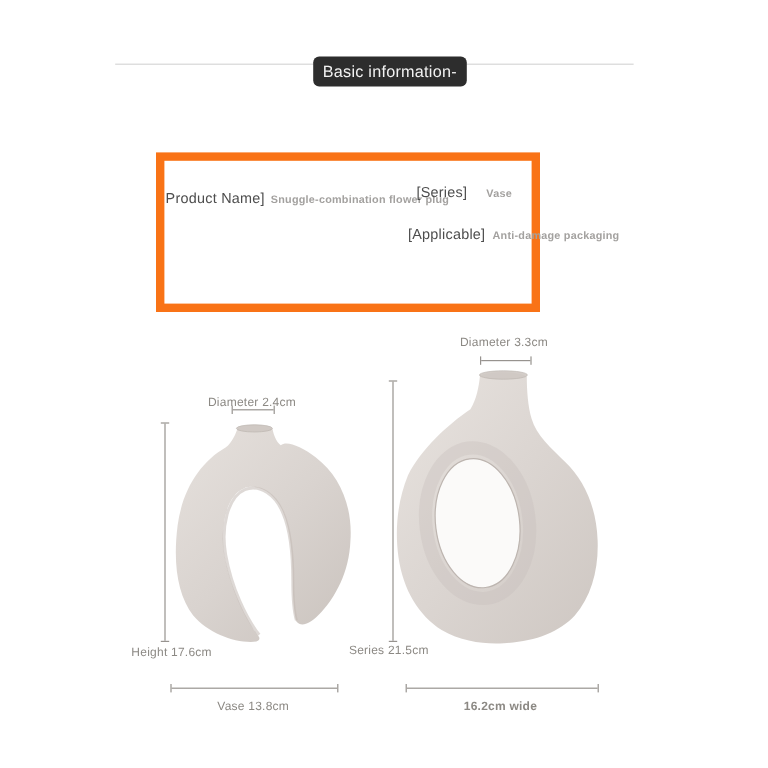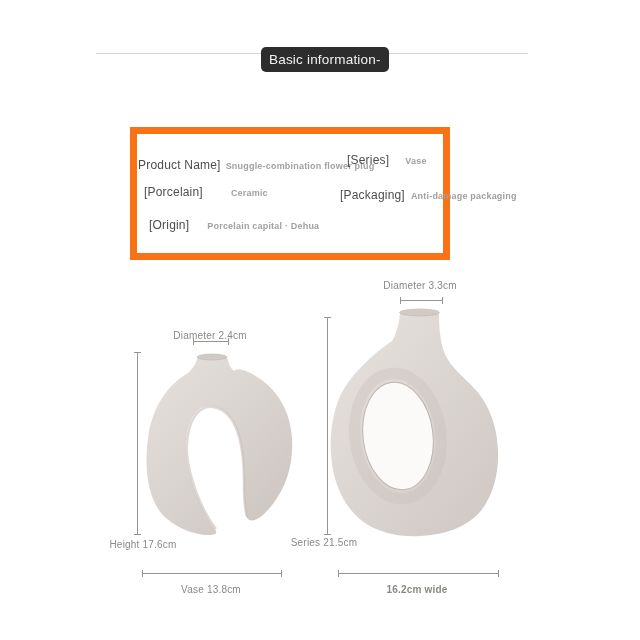--- a/index.html
+++ b/index.html
@@ -63,31 +63,23 @@
 
   <div class="info-box">
     <div class="cell c-l1">
       <span class="lbl">Product Name]</span>
       <span class="val">Snuggle-combination flower plug</span>
     </div>
     <div class="cell c-r1">
       <span class="lbl">[Series]</span>
       <span class="val">Vase</span>
     </div>
-    <div class="cell c-l2">
-      <span class="lbl">[Porcelain]</span>
-      <span class="val">Ceramic</span>
-    </div>
     <div class="cell c-r2">
-      <span class="lbl">[Packaging]</span>
+      <span class="lbl">[Applicable]</span>
       <span class="val">Anti-damage packaging</span>
-    </div>
-    <div class="cell c-l3">
-      <span class="lbl">[Origin]</span>
-      <span class="val">Porcelain capital · Dehua</span>
     </div>
   </div>
 
   <svg class="vase-svg" style="left:130px;top:345px;" width="180" height="215" viewBox="130 345 180 215" aria-hidden="true">
     <defs>
       <linearGradient id="lvg" x1="0" y1="0" x2="0.85" y2="1">
         <stop offset="0" stop-color="#e6e1dd"></stop>
         <stop offset="0.55" stop-color="#d9d3cf"></stop>
         <stop offset="1" stop-color="#ccc5c0"></stop>
       </linearGradient>

